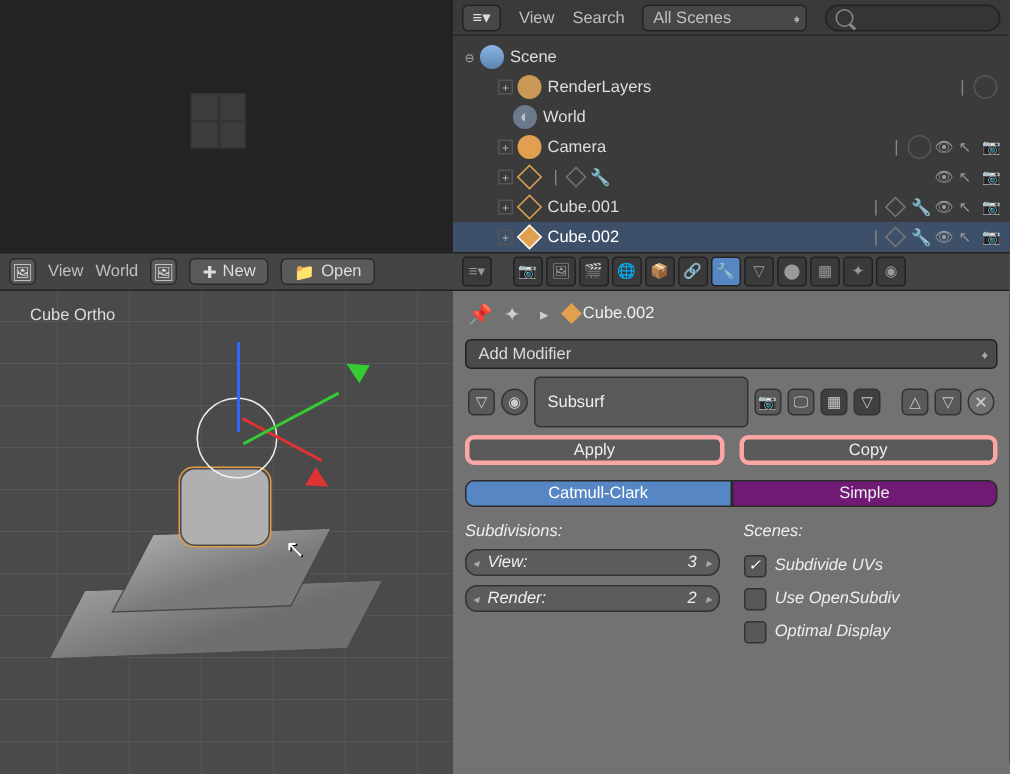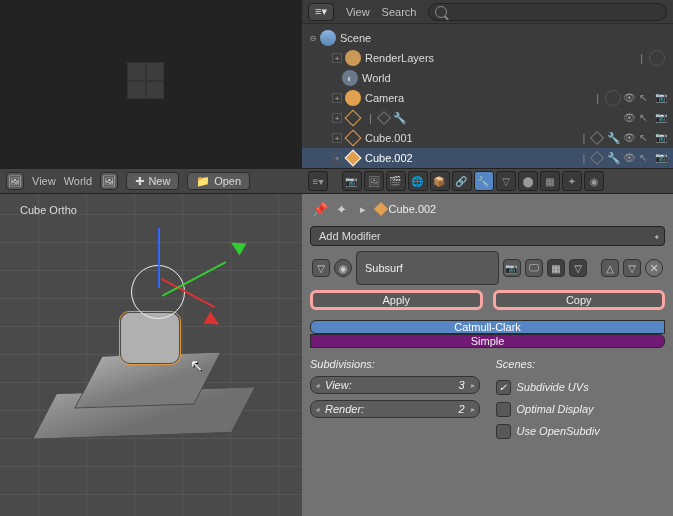--- a/index.html
+++ b/index.html
@@ -80,21 +80,21 @@
 .add-mod { margin: 2px 8px; background: #4a4a4a; border: 1px solid #222; border-radius: 4px; height: 20px; display: flex; align-items: center; padding: 0 8px; color: #ddd; position: relative; }
 .add-mod::after { content: "◂▸"; position: absolute; right: 6px; font-size: 7px; color: #aaa; letter-spacing: -2px; transform: rotate(90deg); }
 .mod-panel { margin: 8px; background: #727272; }
 .mod-head { display: flex; align-items: center; gap: 4px; height: 24px; padding: 0 2px; }
 .mod-name-field { background: #595959; border: 1px solid #333; border-radius: 4px; height: 34px; flex: 1; color: #eee; padding: 0 8px; display: flex; align-items: center; }
 .sq-btn { width: 18px; height: 18px; background: #595959; border: 1px solid #333; border-radius: 4px; display: inline-flex; align-items: center; justify-content: center; color: #ccc; font-size: 10px; }
 .sq-btn.on { background: #404040; }
 .x-btn { width: 18px; height: 18px; border: 1px solid #333; border-radius: 9px; display: inline-flex; align-items: center; justify-content: center; color: #ccc; font-size: 11px; }
 .btn-row { display: flex; gap: 10px; margin: 10px 0; }
 .wide-btn { flex: 1; background: #595959; border: 3px solid #fca5a5; border-radius: 6px; height: 20px; display: flex; align-items: center; justify-content: center; color: #eee; cursor: pointer; }
-.toggle-row { display: flex; margin: 4px 0 10px 0; flex-direction: column; }
+.toggle-row { display: flex; margin: 4px 0 10px 0; }
 .toggle-half { flex: 1; height: 18px; display: flex; align-items: center; justify-content: center; border: 1px solid #2a2a2a; color: #eee; }
 .toggle-half.active { background: #5686c4; color: #fff; }
 .toggle-half:not(.active) { background: #701a75; }
 .toggle-half:first-child { border-radius: 6px 0 0 6px; }
 .toggle-half:last-child { border-radius: 0 6px 6px 0; }
 .subpanel { display: flex; gap: 16px; }
 .subcol { flex: 1; font-style: italic; }
 .sub-label { color: #eee; margin-bottom: 6px; }
 .num-field { background: #5c5c5c; border: 1px solid #333; border-radius: 8px; height: 18px; display: flex; align-items: center; padding: 0 14px; margin-bottom: 6px; position: relative; color: #eee; }
 .num-field::before { content: "◂"; position: absolute; left: 4px; font-size: 8px; color: #aaa; }
@@ -116,20 +116,23 @@
         <div></div>
         <div></div>
     </div>
   </div>
 
   <div class="tr-panel">
     <div class="outliner-header">
       <span class="hbtn">≡▾</span>
       <span>View</span>
       <span>Search</span>
+      <span class="dd">
+          <span>All Scenes</span>
+        </span>
       <span class="search">
         <span class="search-icon"></span>
         <span placeholder=""></span>
       </span>
     </div>
     <div class="tree">
       <div class="tree-row">
         <span class="tri">⊖</span>
         <span class="obj-icon scene"></span>
         <span class="tree-label">Scene</span>
@@ -310,24 +313,24 @@
           </div>
         </div>
         <div class="subcol">
           <div class="sub-label">Scenes:</div>
           <div class="chk-row">
             <span class="chk on"></span>
             <span>Subdivide UVs</span>
           </div>
           <div class="chk-row">
             <span class="chk"></span>
-            <span>Optimal Display</span>
+            <span>Use OpenSubdiv</span>
           </div>
           <div class="chk-row">
             <span class="chk"></span>
-            <span>Use OpenSubdiv</span>
+            <span>Optimal Display</span>
           </div>
         </div>
       </div>
     </div>
   </div>
 
 </div>
 
 </body></html>

